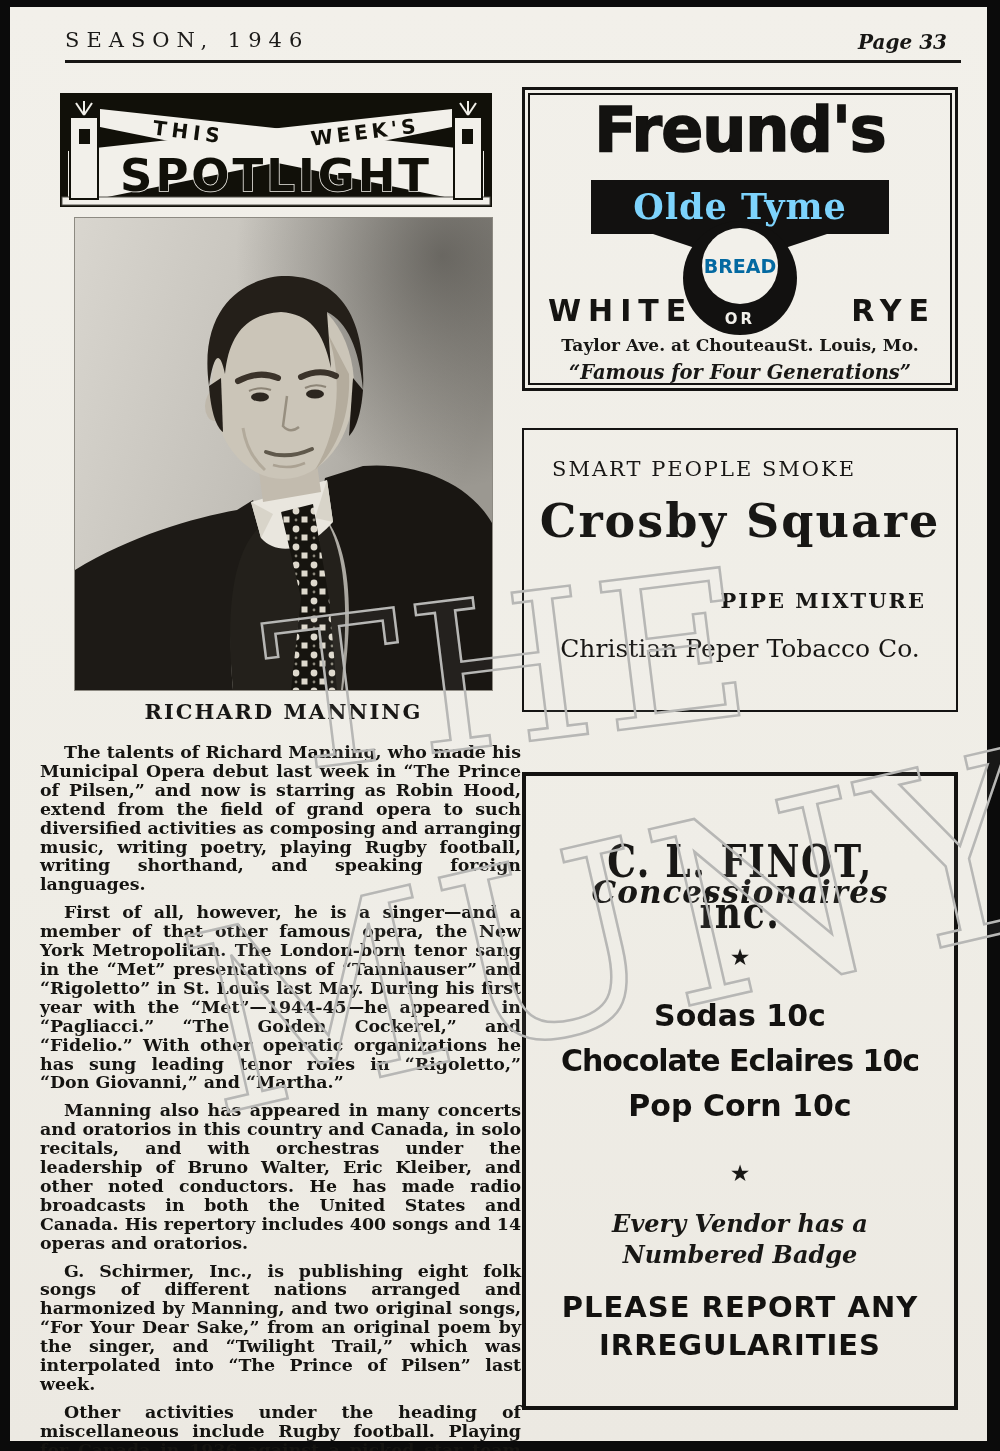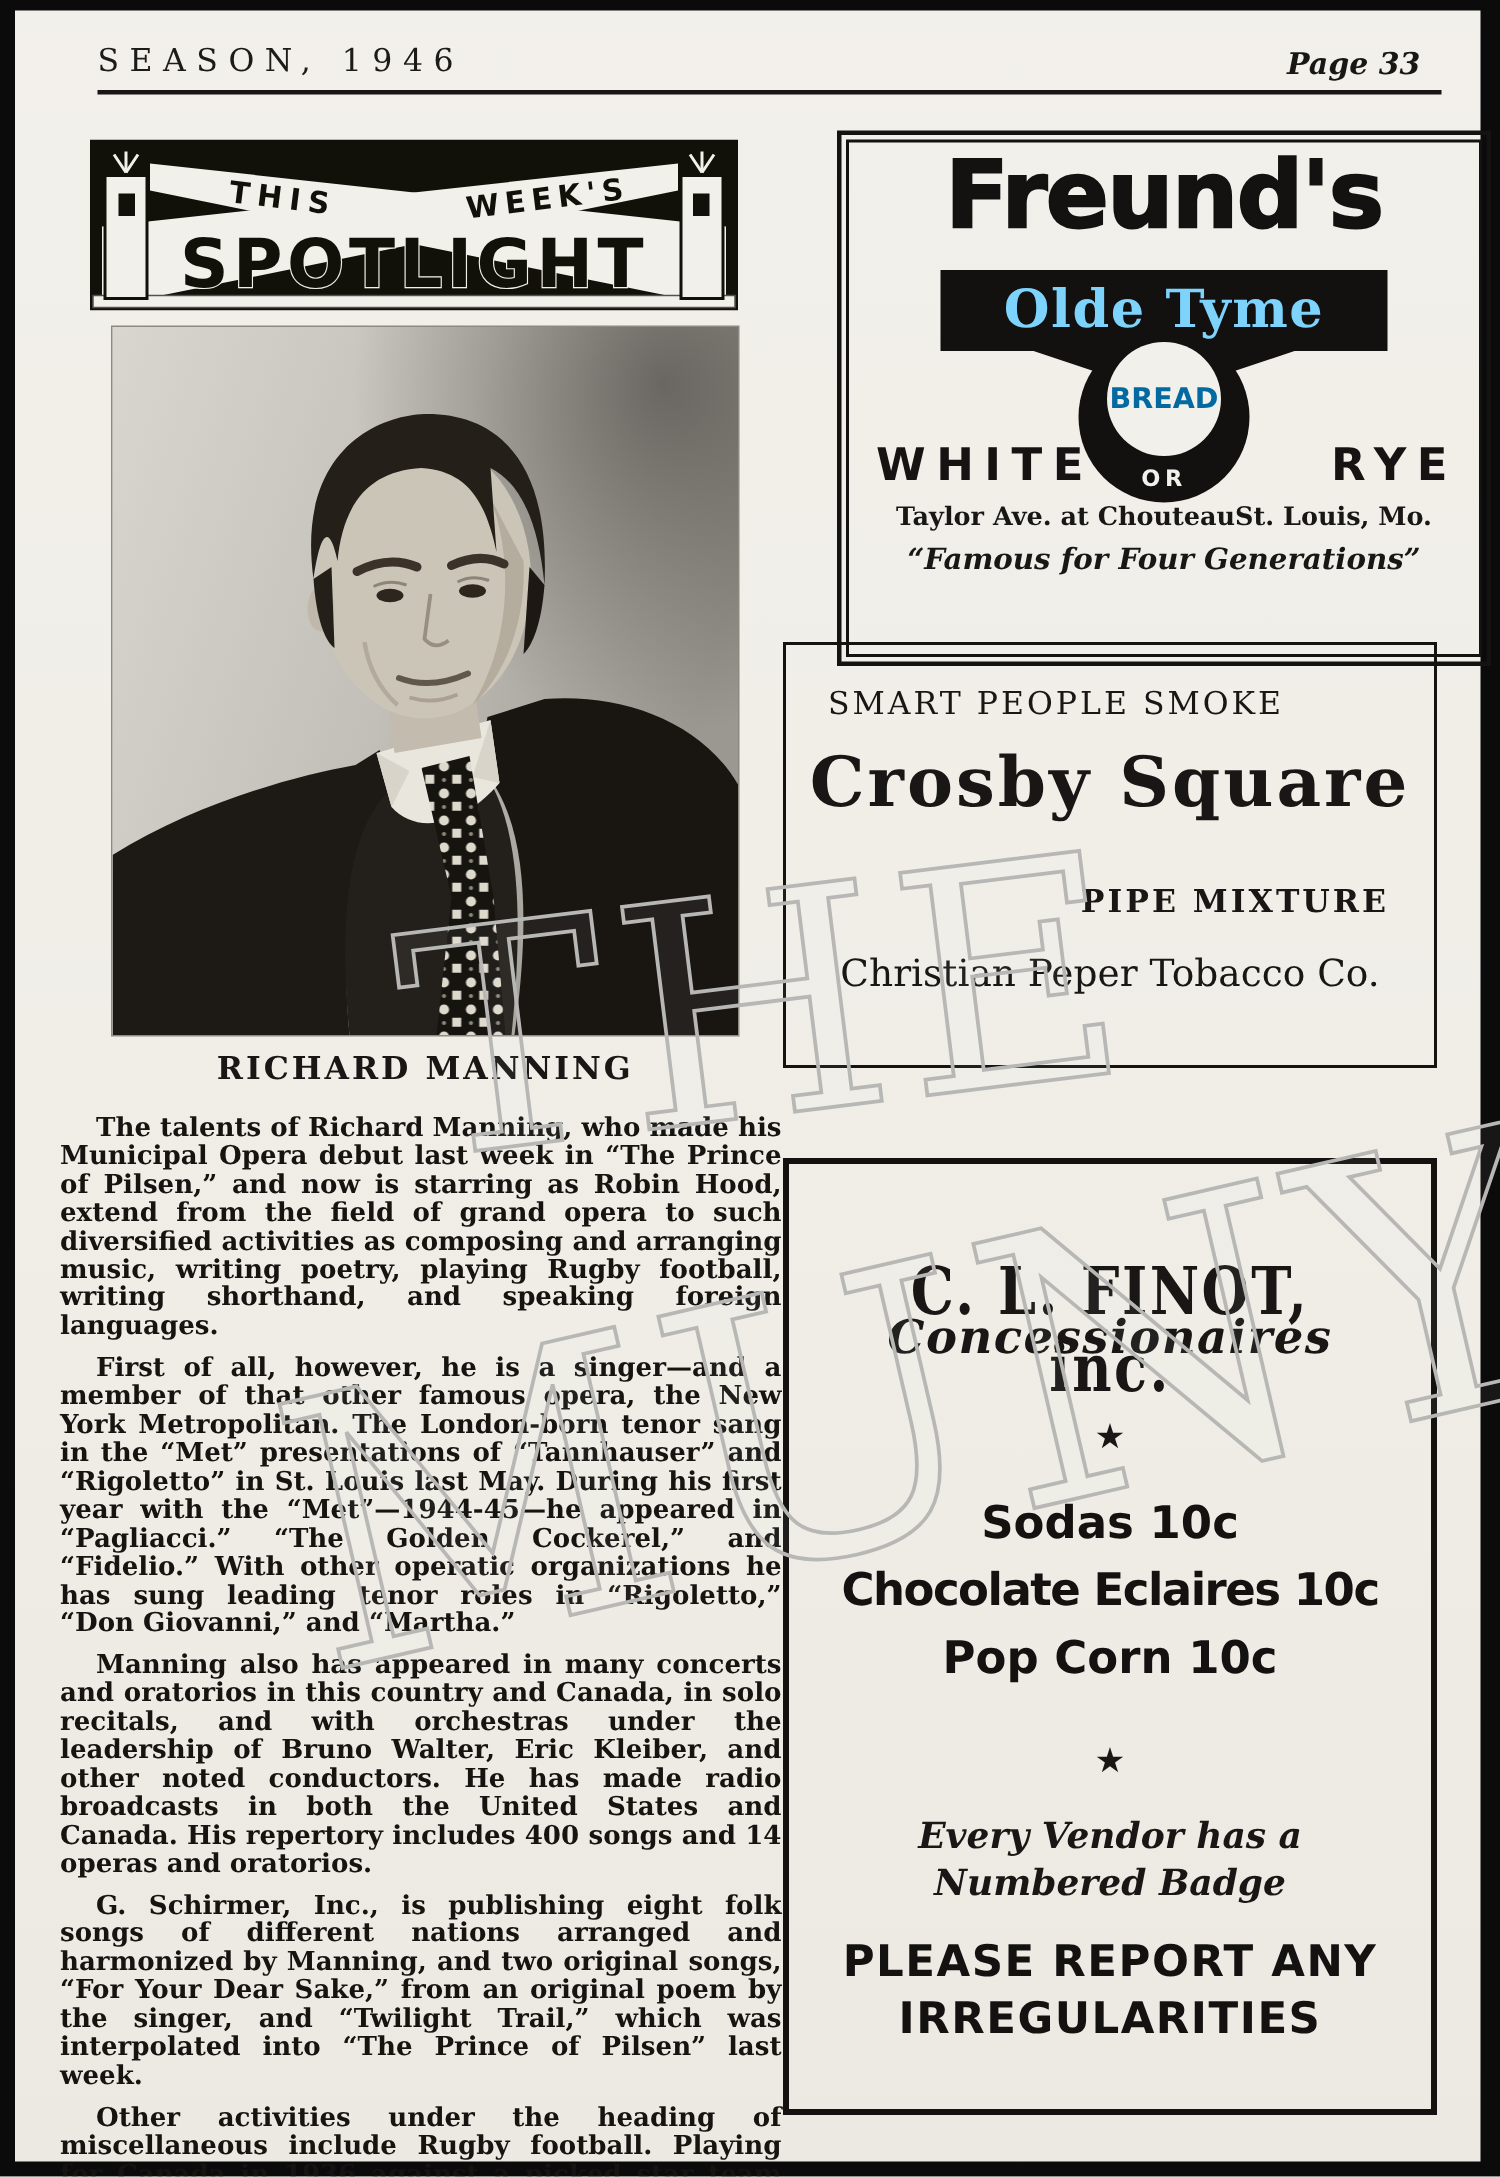--- a/index.html
+++ b/index.html
@@ -22,21 +22,21 @@
   .caption{position:absolute;left:65px;top:692px;width:417px;text-align:center;
            font-size:21px;font-weight:700;letter-spacing:2px;}
 
   
   .article{position:absolute;left:30px;top:736px;width:481px;}
   .article p{margin:0 0 9px 0;text-indent:24px;text-align:justify;
              font-size:17.4px;line-height:18.9px;font-weight:700;color:#151411;}
 
   
   .ad{position:absolute;left:512px;width:436px;box-sizing:border-box;background:transparent;}
-  .ad-freunds{top:80px;height:357px;border:3px solid #141312;margin-left:36px;}
+  .ad-freunds{top:80px;height:304px;border:3px solid #141312;}
   .ad-freunds .inner2{position:absolute;inset:3px;border:2px solid #141312;}
   .ad-crosby{top:421px;height:284px;border:2px solid #141312;}
   .ad-finot{top:765px;height:638px;border:4px solid #131210;}
 
   
   .fr-name{position:absolute;left:0;right:0;top:2px;text-align:center;font-size:62px;line-height:66px;
            font-weight:800;font-family:"DejaVu Sans",sans-serif;letter-spacing:-1px;
            -webkit-text-stroke:1.5px #131210;color:#131210;}
   .tyme-box{position:absolute;left:50%;top:85px;transform:translateX(-50%);width:298px;height:54px;
             background:#121110;color:#7dd3fc;text-align:center;font-size:35px;line-height:54px;

